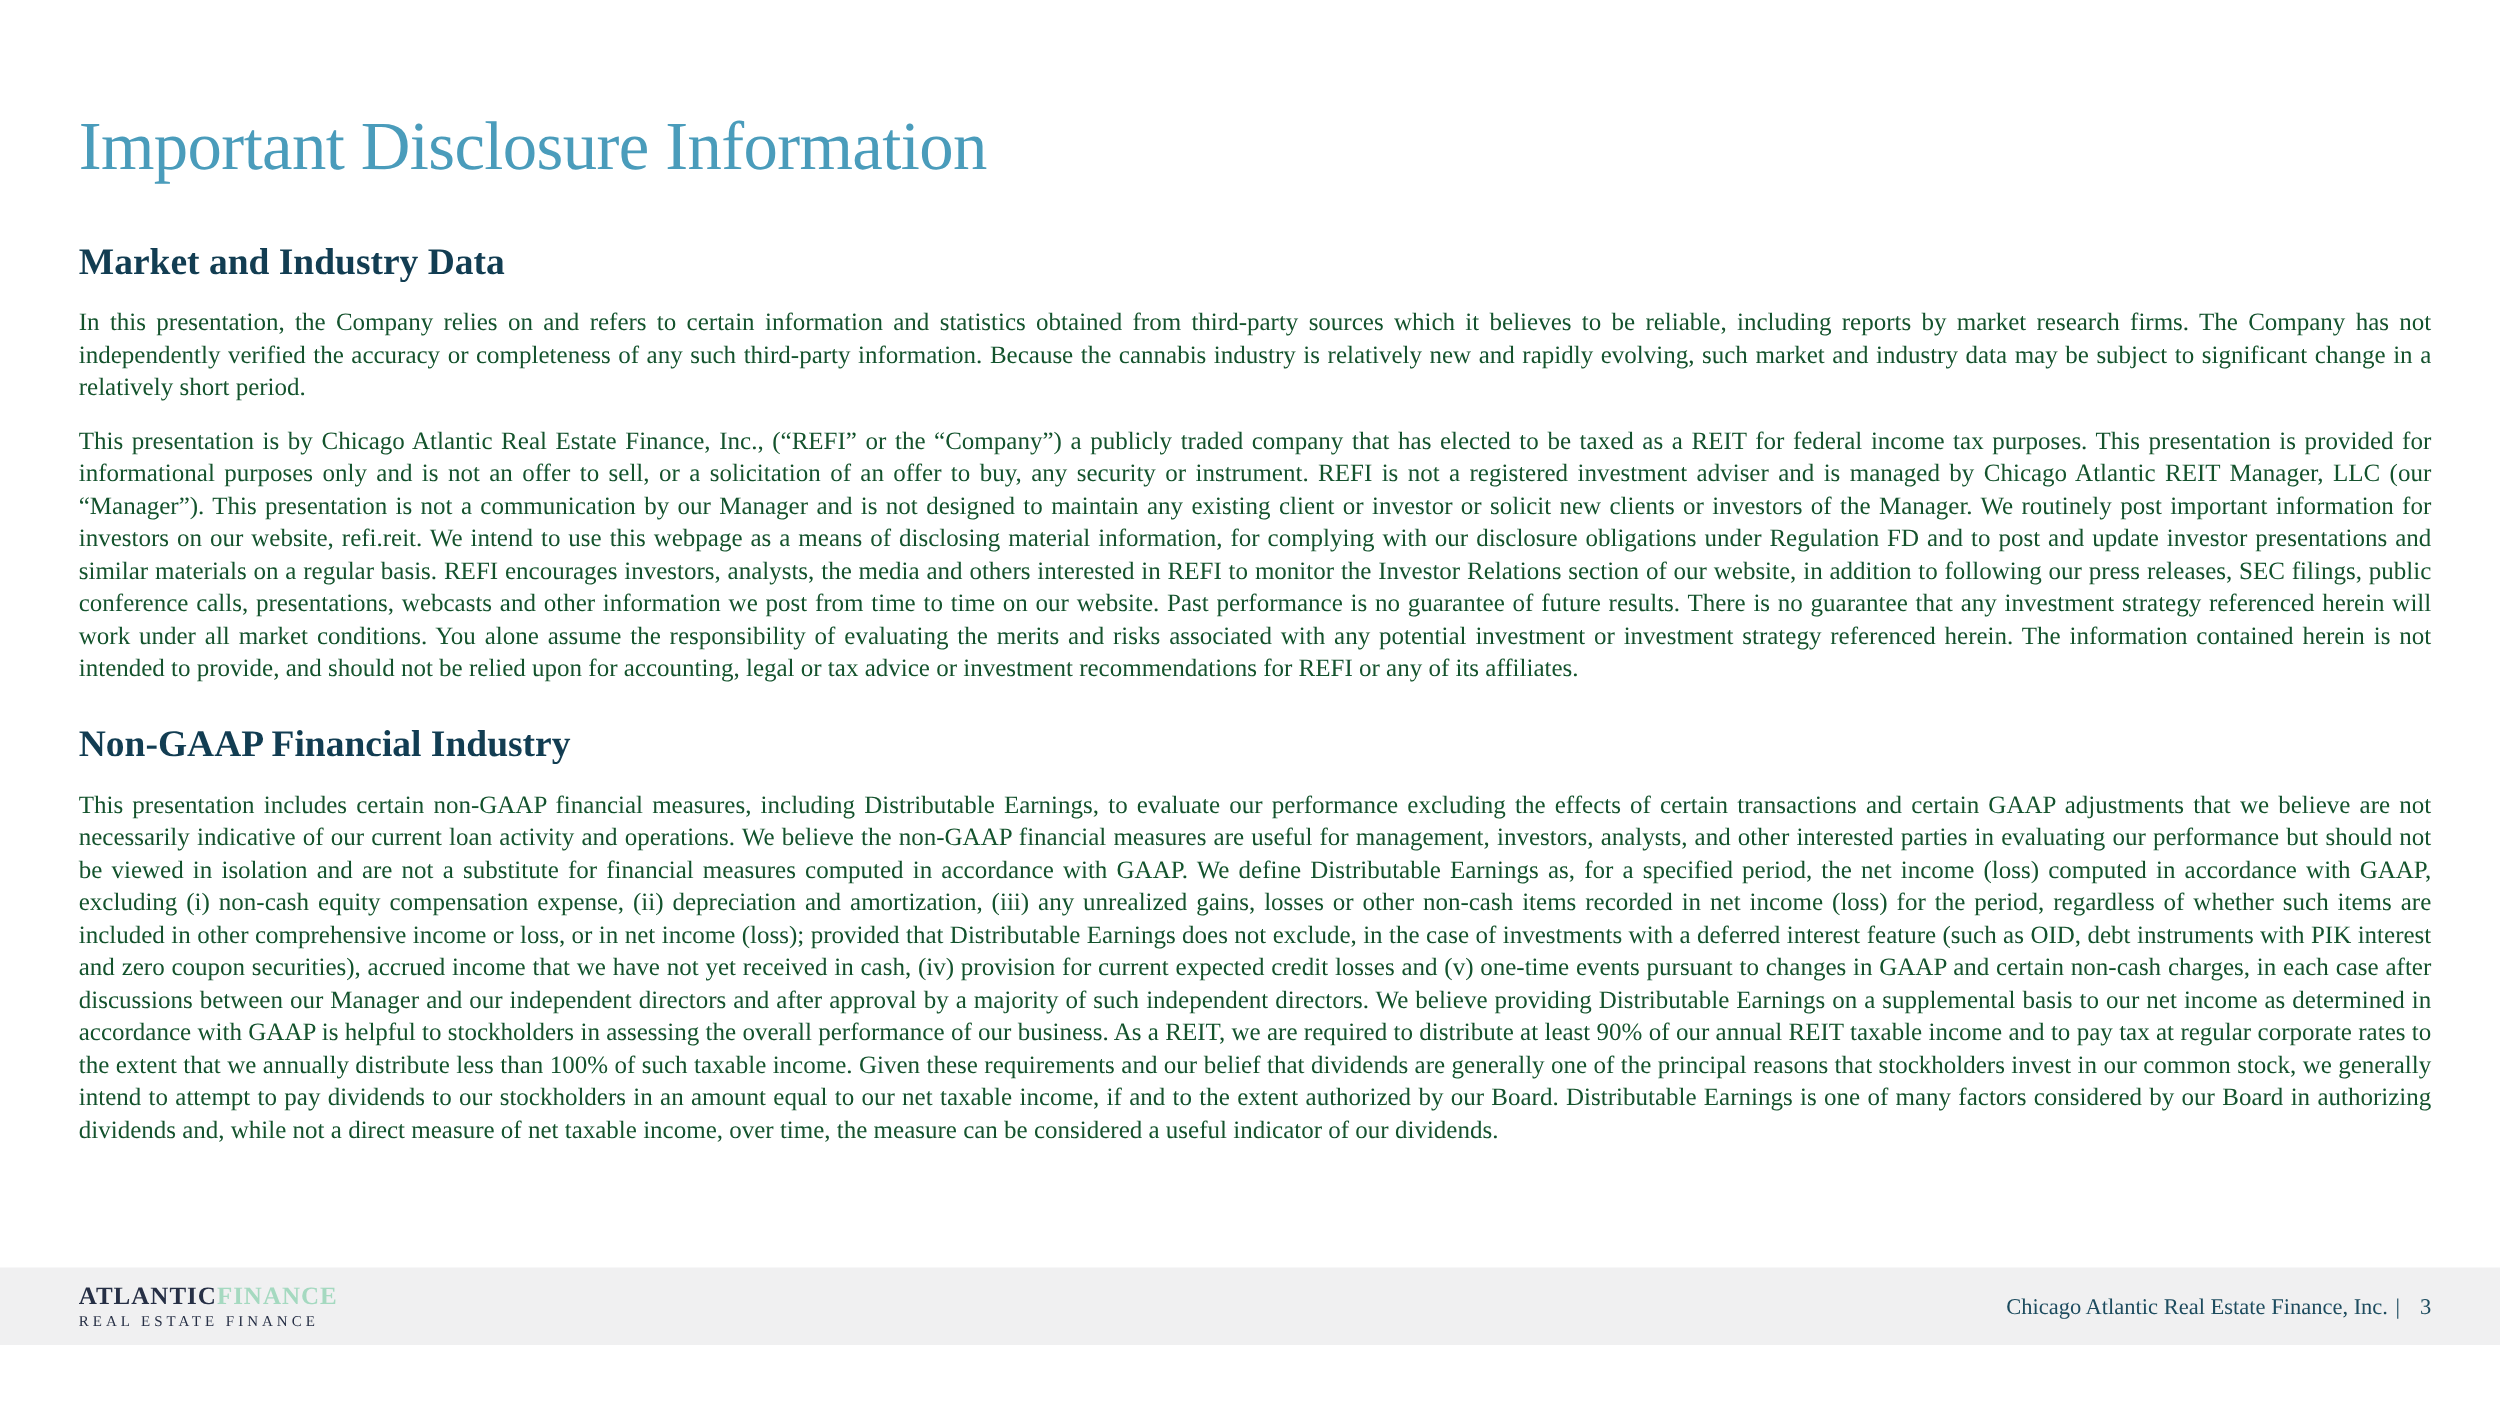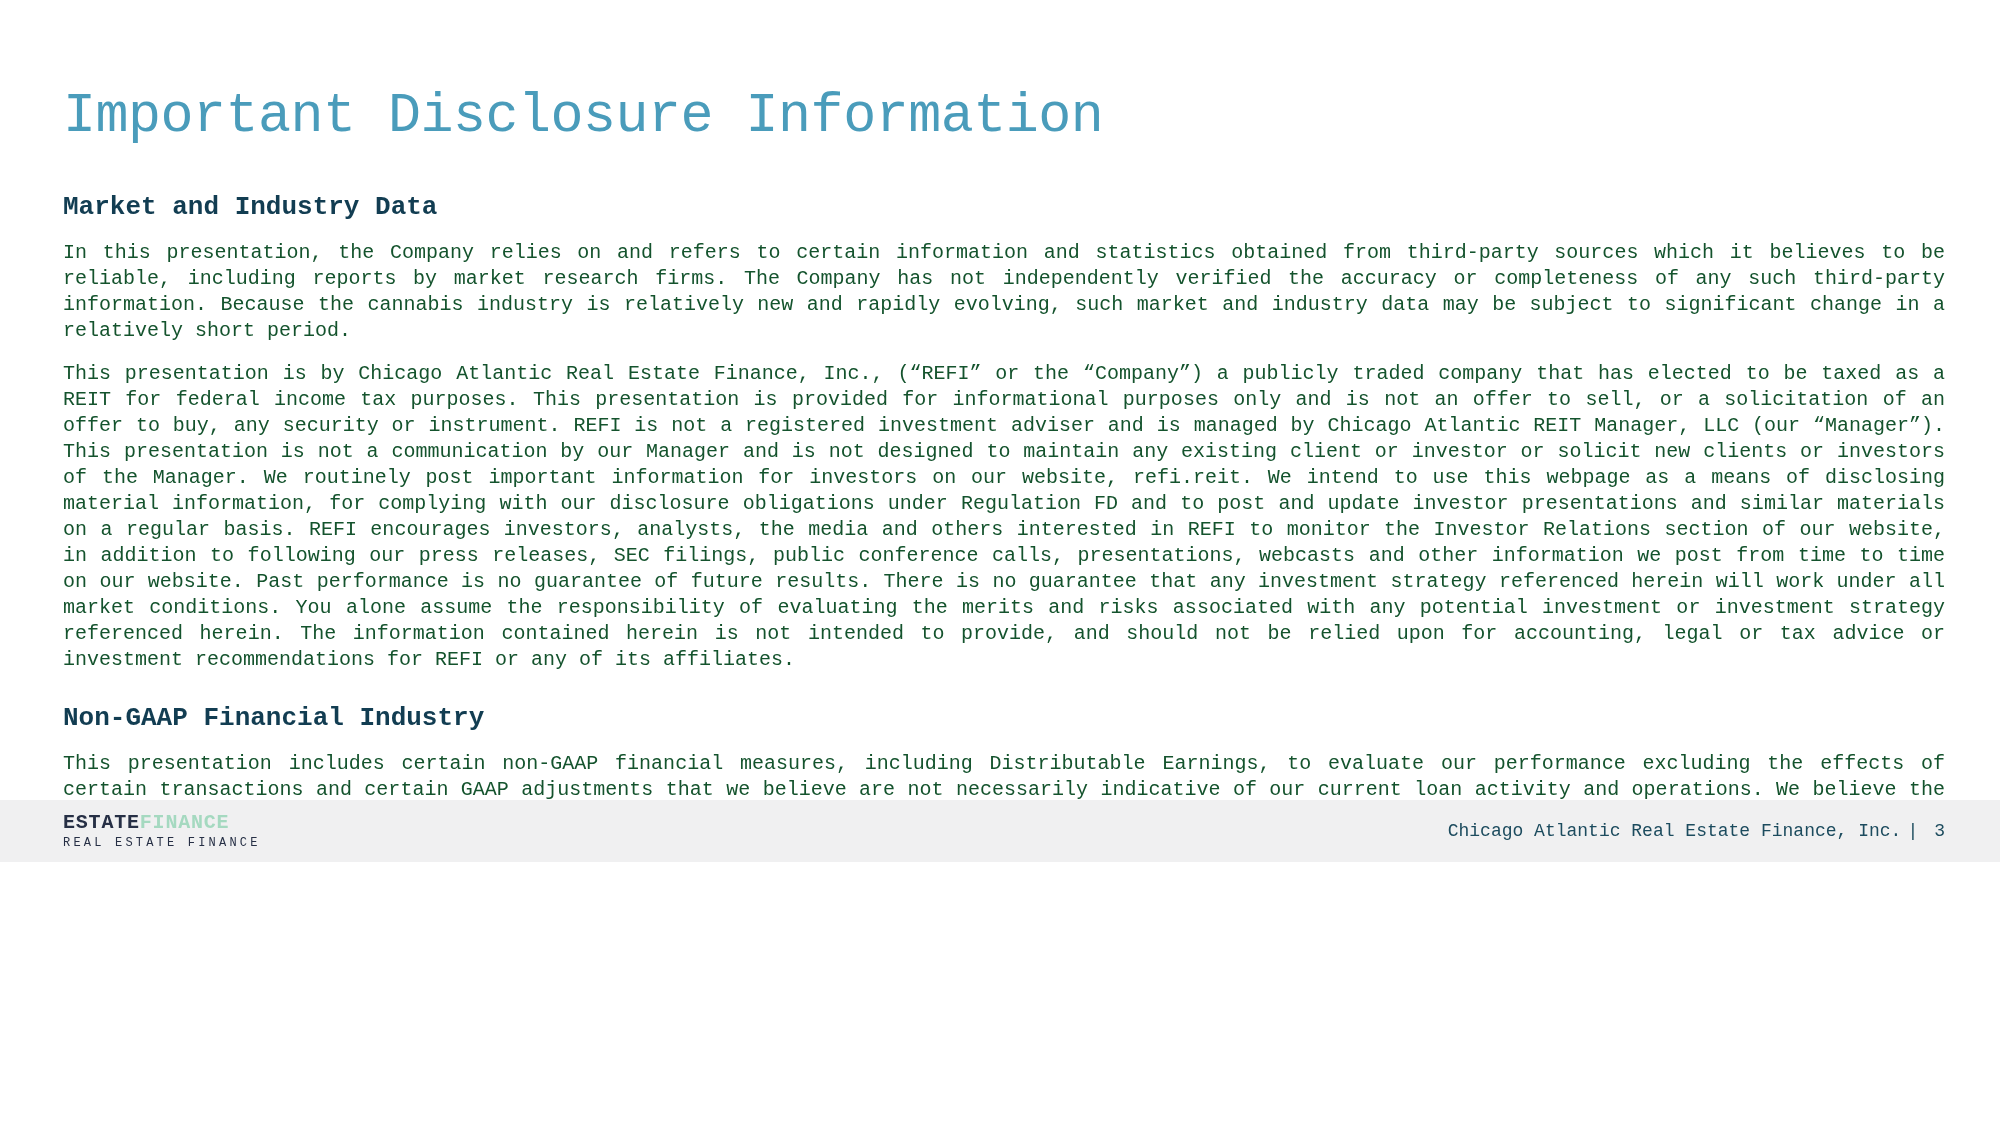--- a/index.html
+++ b/index.html
@@ -1,40 +1,40 @@
 <!DOCTYPE html>
 <html><head>
 <meta charset="utf-8">
 <style>
   html, body { margin: 0; padding: 0; background: #ffffff; }
   .slide {
     position: relative;
     width: 2000px;
-    height: 862px;
+    height: 1076px;
     background: #ffffff;
-    font-family: Liberation Mono, monospace;
+    font-family: Liberation Serif, serif;
     overflow: hidden;
   }
   .content {
     position: absolute;
     top: 0;
     left: 63px;
     right: 55px;
   }
   .page-title {
     margin: 84px 0 0 0;
     font-size: 55px;
     font-weight: 400;
     letter-spacing: -0.5px;
     color: #4A9CBB;
     line-height: 1.2;
   }
   .section-heading {
     margin: 30px 0 0 0;
-    font-size: 26px;
+    font-size: 30px;
     font-weight: 700;
     color: #123D52;
     line-height: 1.2;
   }
   .section-heading.first {
     margin-top: 42px;
   }
   .section-body {
     margin: 17px 0 0 0;
     font-size: 20px;
@@ -96,21 +96,21 @@
     <p class="section-body">This presentation is by Chicago Atlantic Real Estate Finance, Inc., (“REFI” or the “Company”) a publicly traded company that has elected to be taxed as a REIT for federal income tax purposes. This presentation is provided for informational purposes only and is not an offer to sell, or a solicitation of an offer to buy, any security or instrument. REFI is not a registered investment adviser and is managed by Chicago Atlantic REIT Manager, LLC (our “Manager”). This presentation is not a communication by our Manager and is not designed to maintain any existing client or investor or solicit new clients or investors of the Manager. We routinely post important information for investors on our website, refi.reit. We intend to use this webpage as a means of disclosing material information, for complying with our disclosure obligations under Regulation FD and to post and update investor presentations and similar materials on a regular basis. REFI encourages investors, analysts, the media and others interested in REFI to monitor the Investor Relations section of our website, in addition to following our press releases, SEC filings, public conference calls, presentations, webcasts and other information we post from time to time on our website. Past performance is no guarantee of future results. There is no guarantee that any investment strategy referenced herein will work under all market conditions. You alone assume the responsibility of evaluating the merits and risks associated with any potential investment or investment strategy referenced herein. The information contained herein is not intended to provide, and should not be relied upon for accounting, legal or tax advice or investment recommendations for REFI or any of its affiliates.</p>
 
     <h2 class="section-heading">Non-GAAP Financial Industry</h2>
     <p class="section-body">This presentation includes certain non-GAAP financial measures, including Distributable Earnings, to evaluate our performance excluding the effects of certain transactions and certain GAAP adjustments that we believe are not necessarily indicative of our current loan activity and operations. We believe the non-GAAP financial measures are useful for management, investors, analysts, and other interested parties in evaluating our performance but should not be viewed in isolation and are not a substitute for financial measures computed in accordance with GAAP. We define Distributable Earnings as, for a specified period, the net income (loss) computed in accordance with GAAP, excluding (i) non-cash equity compensation expense, (ii) depreciation and amortization, (iii) any unrealized gains, losses or other non-cash items recorded in net income (loss) for the period, regardless of whether such items are included in other comprehensive income or loss, or in net income (loss); provided that Distributable Earnings does not exclude, in the case of investments with a deferred interest feature (such as OID, debt instruments with PIK interest and zero coupon securities), accrued income that we have not yet received in cash, (iv) provision for current expected credit losses and (v) one-time events pursuant to changes in GAAP and certain non-cash charges, in each case after discussions between our Manager and our independent directors and after approval by a majority of such independent directors. We believe providing Distributable Earnings on a supplemental basis to our net income as determined in accordance with GAAP is helpful to stockholders in assessing the overall performance of our business. As a REIT, we are required to distribute at least 90% of our annual REIT taxable income and to pay tax at regular corporate rates to the extent that we annually distribute less than 100% of such taxable income. Given these requirements and our belief that dividends are generally one of the principal reasons that stockholders invest in our common stock, we generally intend to attempt to pay dividends to our stockholders in an amount equal to our net taxable income, if and to the extent authorized by our Board. Distributable Earnings is one of many factors considered by our Board in authorizing dividends and, while not a direct measure of net taxable income, over time, the measure can be considered a useful indicator of our dividends.</p>
 
   </div>
 
   <div class="footer">
     <div class="logo">
       <div class="logo-line1">
-        <span>ESTATE</span><span class="logo-atlantic">FINANCE</span>
+        <span>ATLANTIC</span><span class="logo-atlantic">FINANCE</span>
       </div>
       <div class="logo-line2">REAL ESTATE FINANCE</div>
     </div>
     <div class="footer-page-info">
       <span>Chicago Atlantic Real Estate Finance, Inc.</span>
       <span class="footer-separator">|</span>
       <span class="footer-page-number">3</span>
     </div>
   </div>
 </div>

